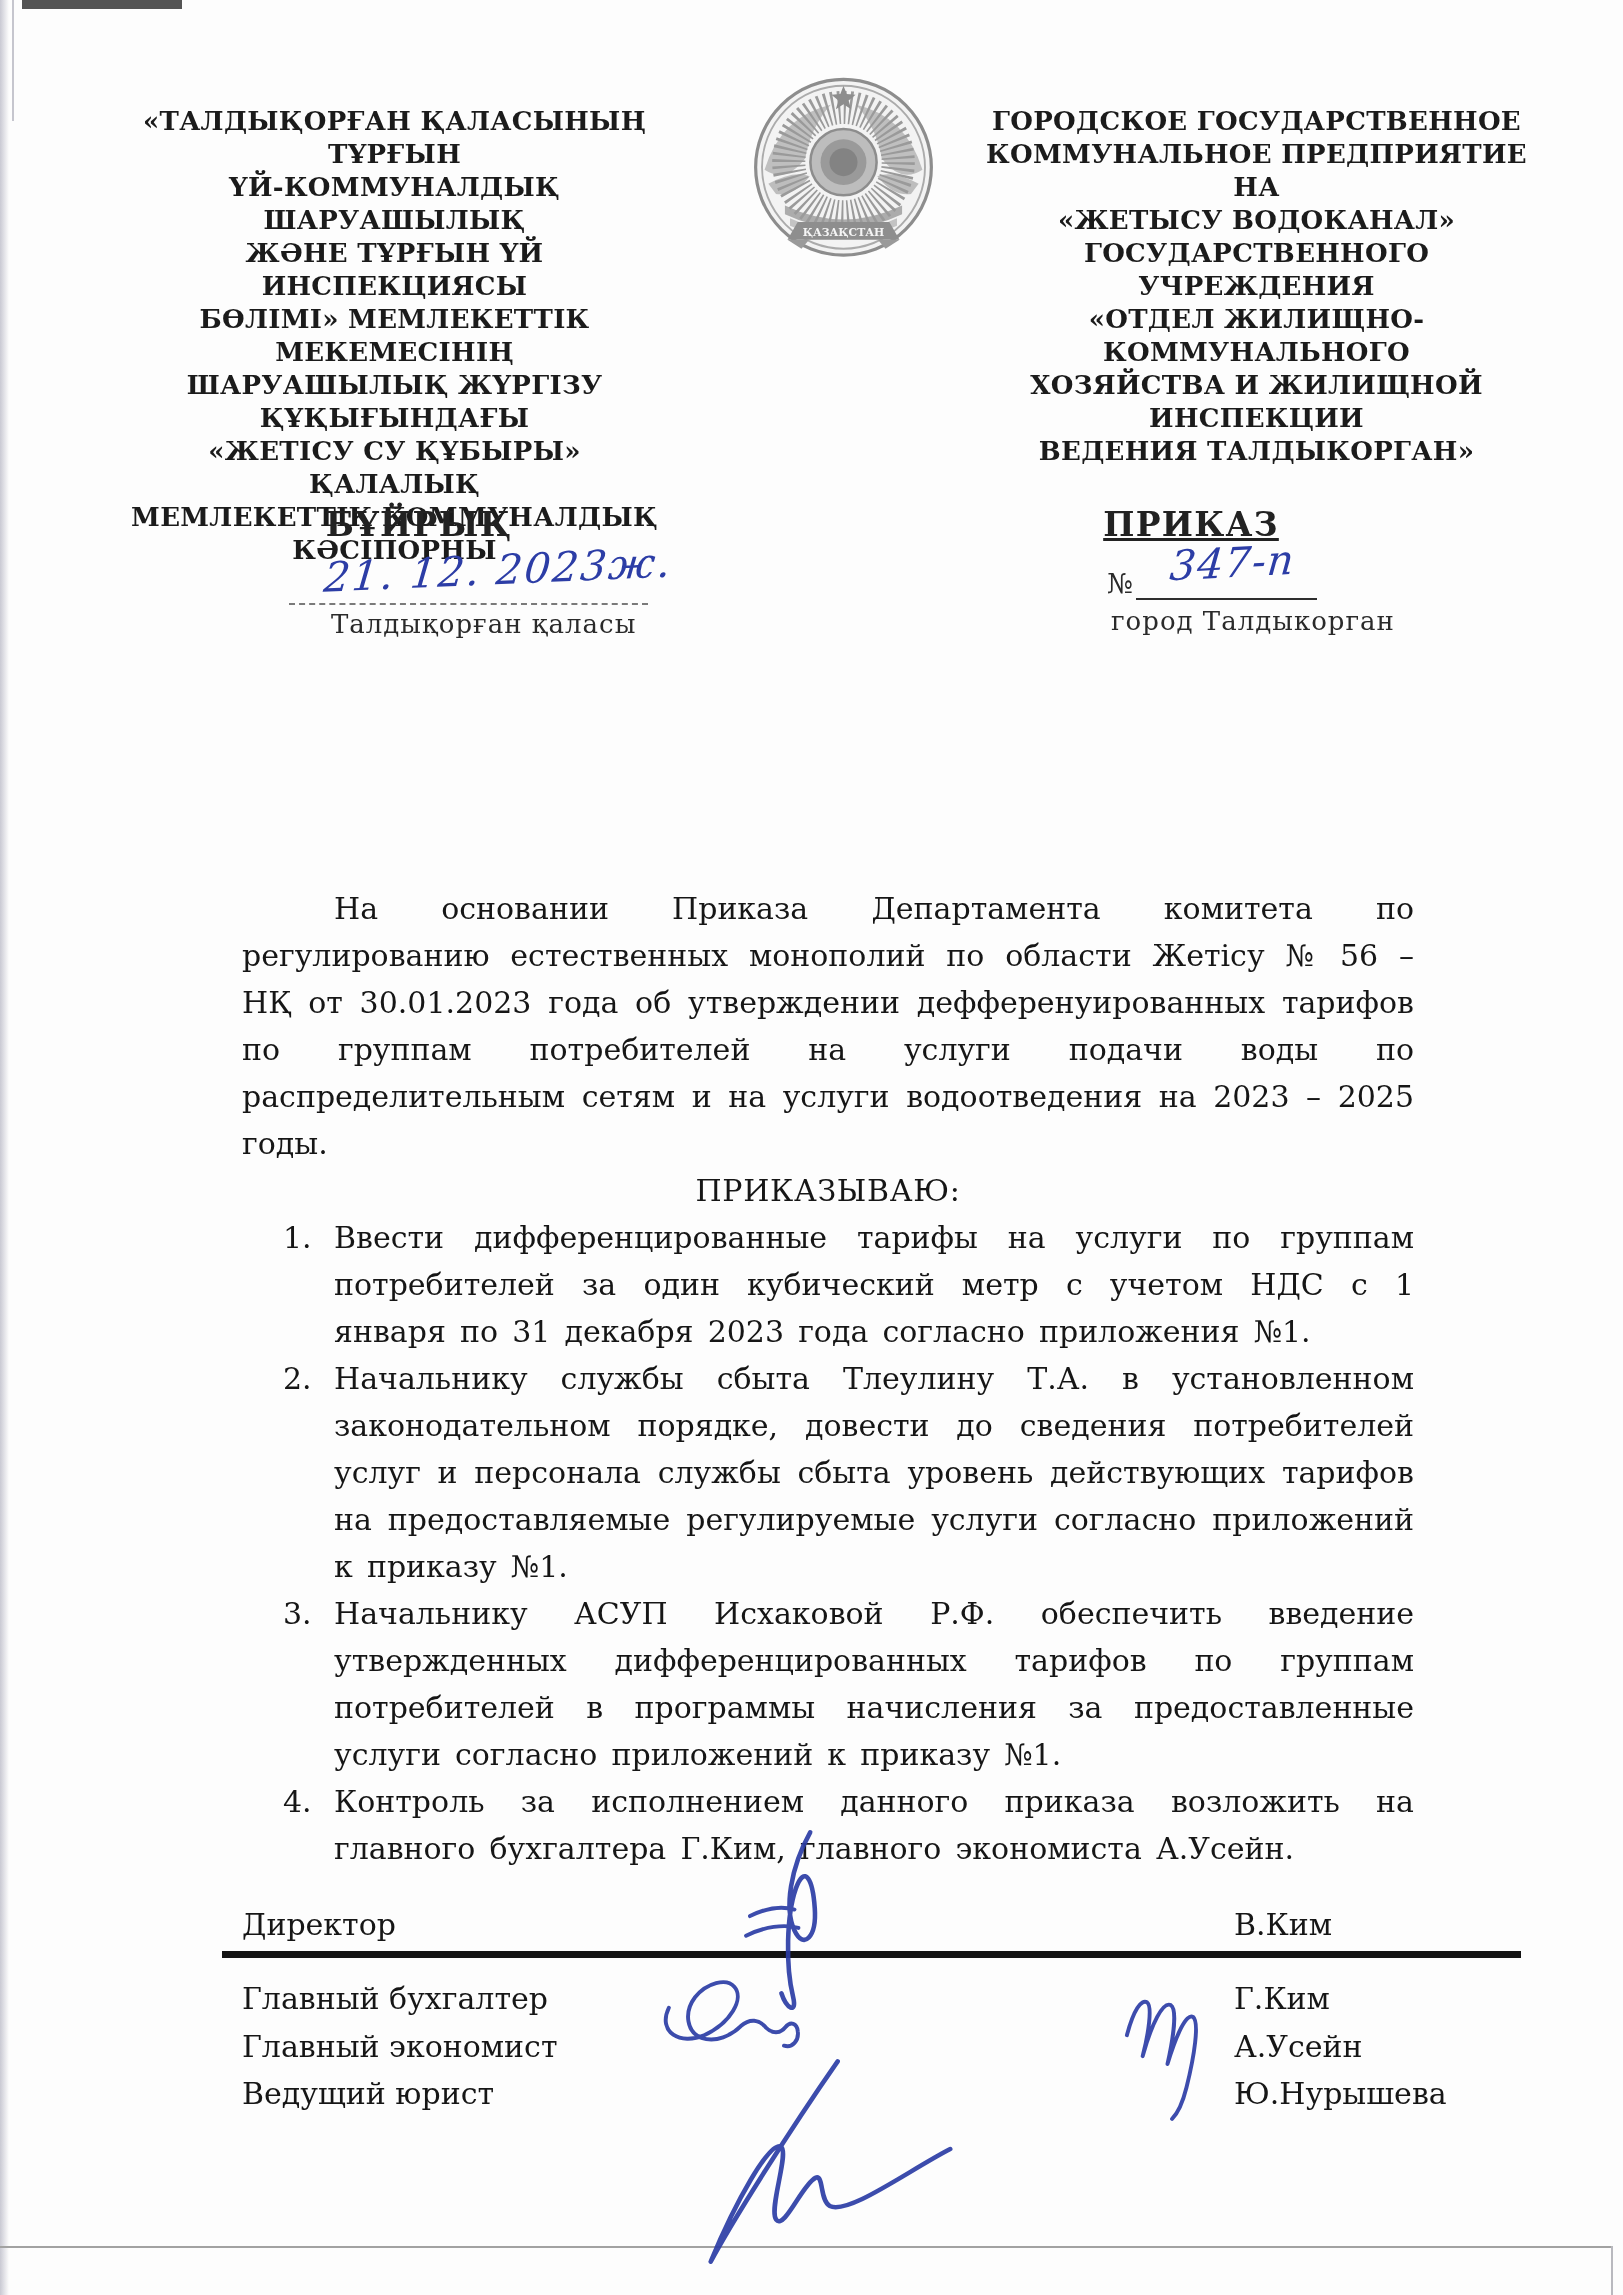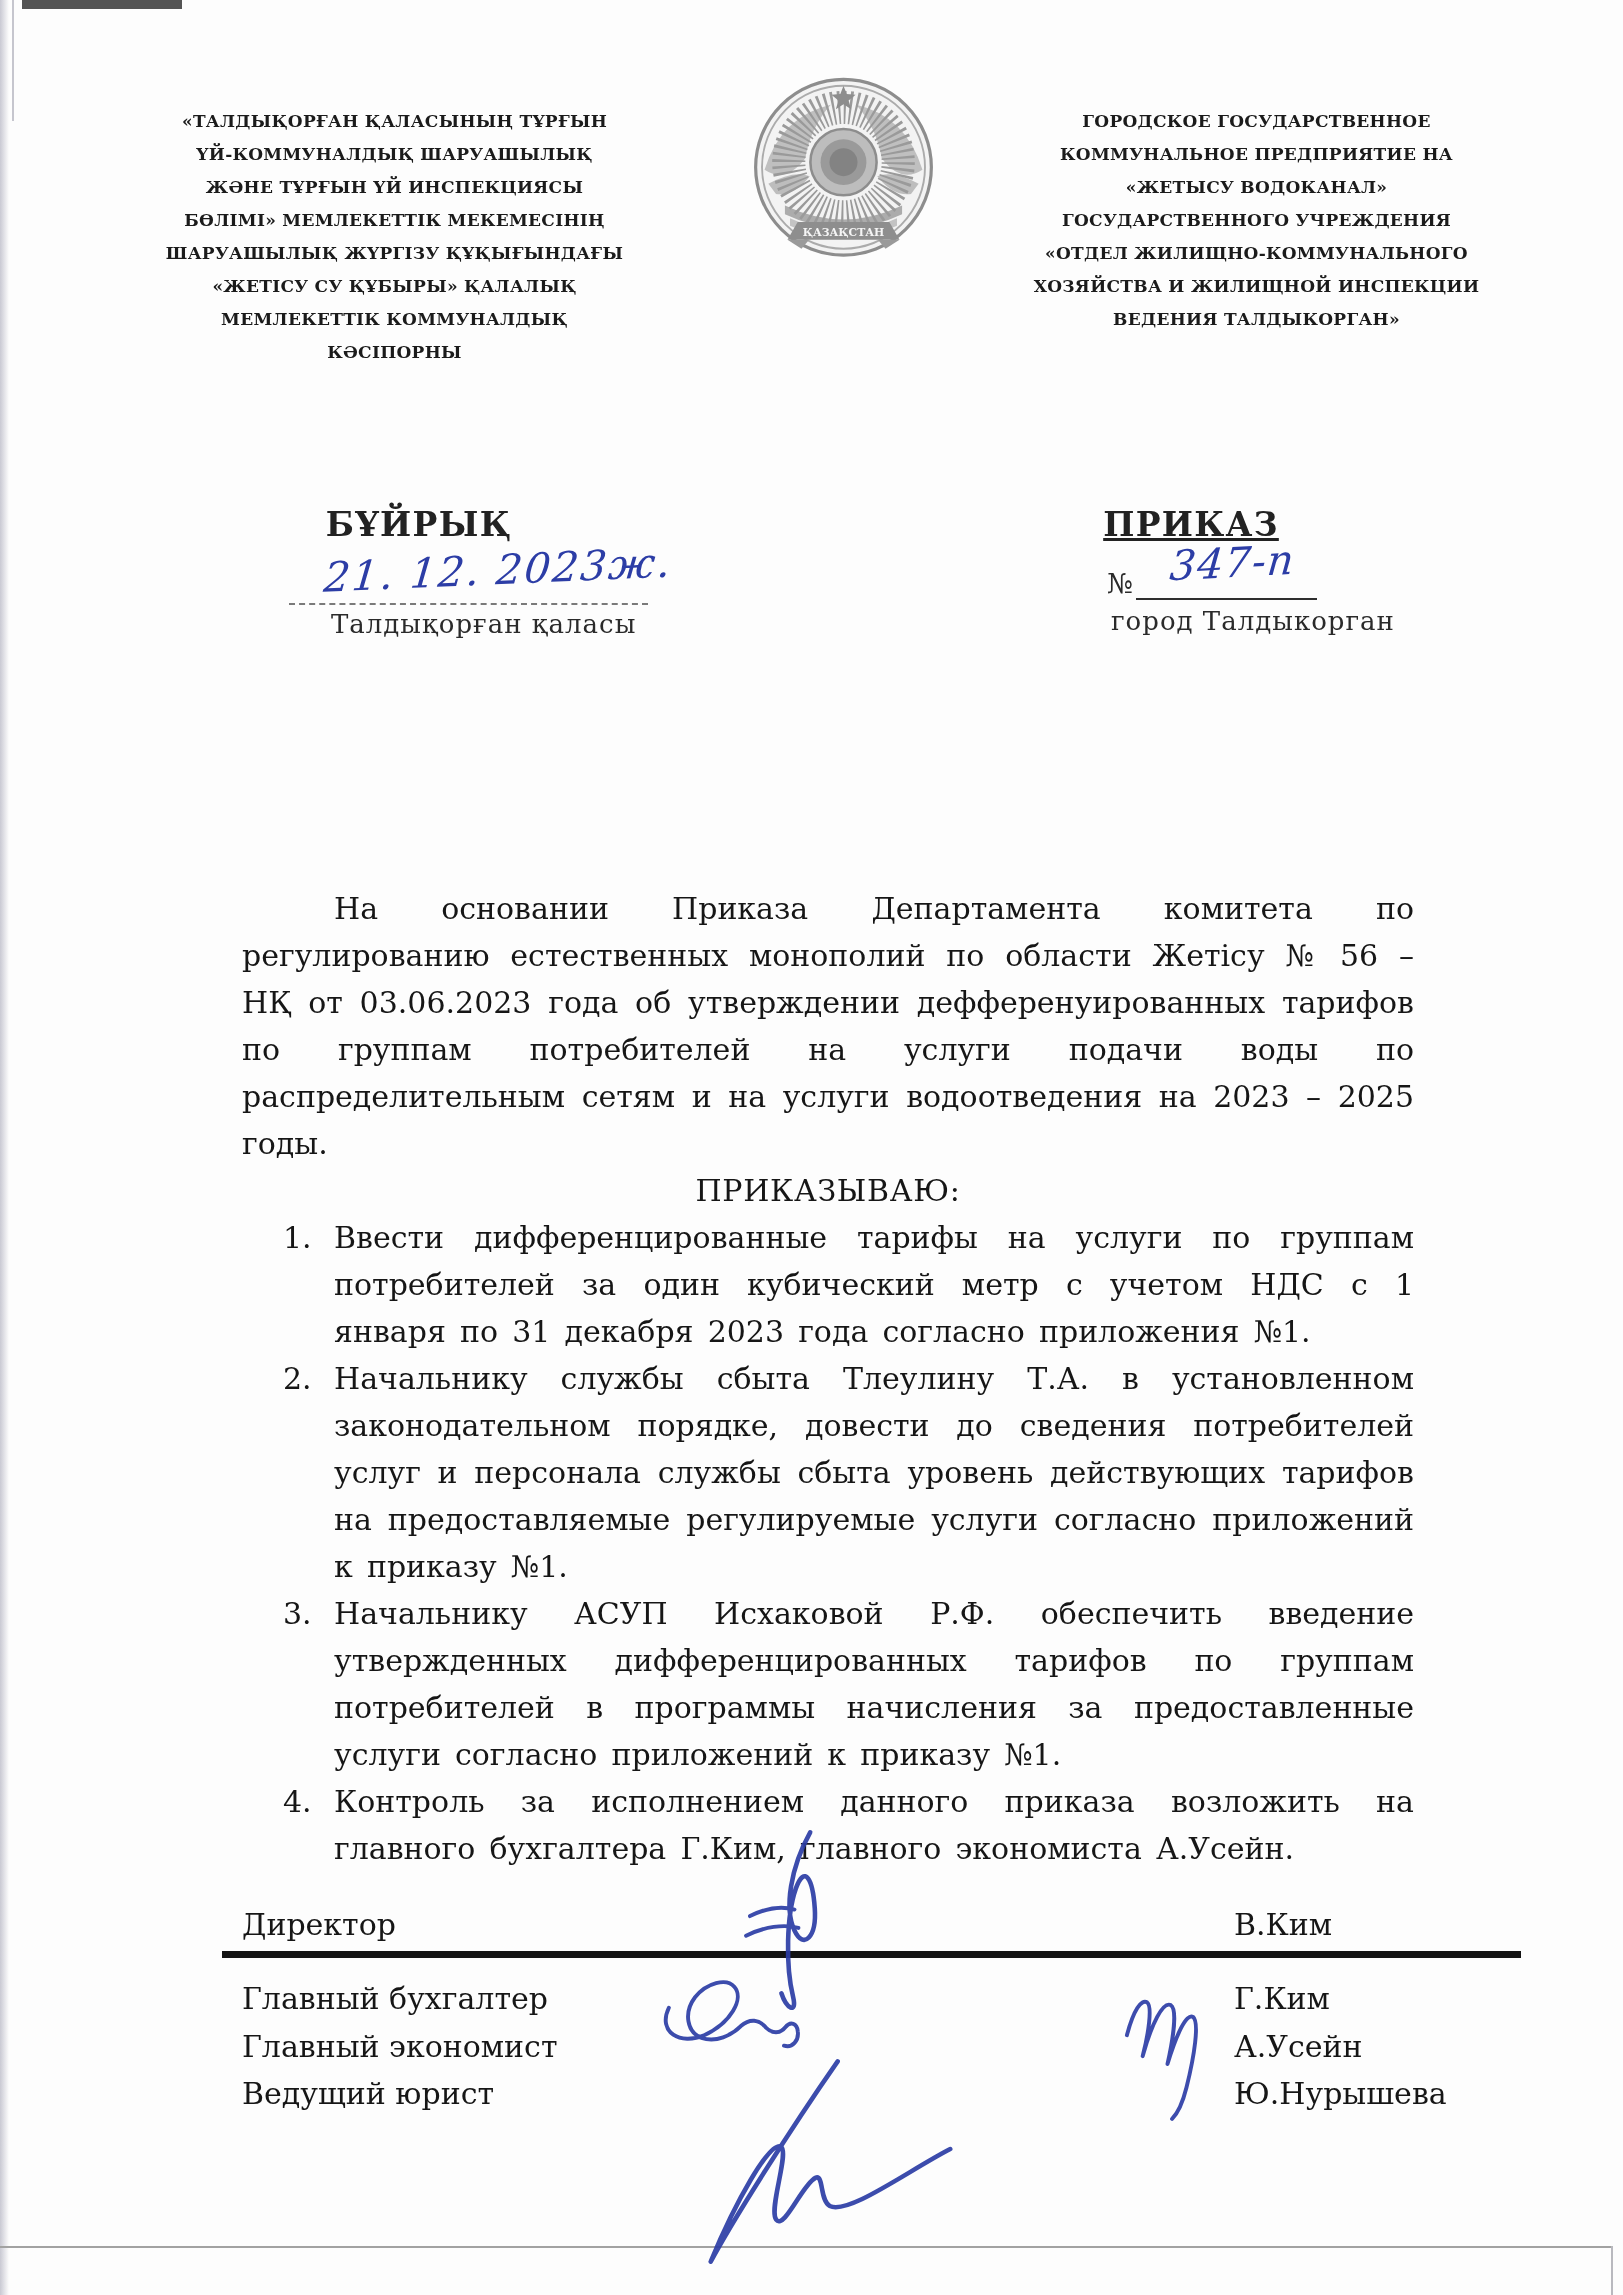--- a/index.html
+++ b/index.html
@@ -14,21 +14,21 @@
   
   .edge-left{position:absolute;left:0;top:0;width:8.5px;height:2295px;
     background:linear-gradient(to right,#c9c9d3,rgba(255,255,255,0));}
   .edge-inner-line{position:absolute;left:12.4px;top:0;width:2px;height:121px;background:#c6c6ce;}
   .top-bar{position:absolute;left:21.6px;top:0;width:160px;height:8.5px;background:#3c3c3c;opacity:.88;}
   .footer-line{position:absolute;left:0;top:2246px;width:1612px;height:2px;background:#a2a2a2;}
   .footer-corner{position:absolute;left:1611px;top:2246px;width:2px;height:50px;background:#b9b9bf;}
 
   
   .org{position:absolute;top:105px;text-align:center;font-weight:bold;
-    font-size:17px;line-height:33px;letter-spacing:0.3px;color:#1b1b1b;}
+    font-size:26px;line-height:33px;letter-spacing:0.3px;color:#1b1b1b;}
   .org-left{left:121px;width:547px;}
   .org-right{left:965px;width:583px;}
   .emblem{position:absolute;left:748px;top:73px;width:191px;height:191px;}
 
   
   .order-word{position:absolute;top:505px;width:288px;text-align:center;
     font-weight:bold;font-size:33px;letter-spacing:1.3px;color:#222;}
   .ow-kk{left:275px;}
   .ow-ru{left:1047px;text-decoration:underline;}
   .hand{position:absolute;color:#2c3da6;font-style:italic;
@@ -129,21 +129,21 @@
   <div class="order-word ow-ru">ПРИКАЗ</div>
   <div class="num-sign">№</div>
   <div class="hand hand-num">347-п</div>
   <div class="num-underline"></div>
   <div class="city city-ru">город Талдыкорган</div>
 
   <div class="subject">
   </div>
 
   <div class="content">
-    <div class="lead">На основании Приказа Департамента комитета по регулированию естественных монополий по области Жетісу № 56 – НҚ от 03.06.2023 года об утверждении дефференуированных тарифов по группам потребителей на услуги подачи воды по распределительным сетям и на услуги водоотведения на 2023 – 2025 годы.</div>
+    <div class="lead">На основании Приказа Департамента комитета по регулированию естественных монополий по области Жетісу № 56 – НҚ от 30.01.2023 года об утверждении дефференуированных тарифов по группам потребителей на услуги подачи воды по распределительным сетям и на услуги водоотведения на 2023 – 2025 годы.</div>
     <div class="resolve">ПРИКАЗЫВАЮ:</div>
     <div class="olist">
       <div class="oitem">
         <span class="num">1.</span>
         <span>Ввести дифференцированные тарифы на услуги по группам потребителей за один кубический метр с учетом НДС с 1 января по 31 декабря 2023 года согласно приложения №1.</span>
       </div>
       <div class="oitem">
         <span class="num">2.</span>
         <span>Начальнику службы сбыта Тлеулину Т.А. в установленном законодательном порядке, довести до сведения потребителей услуг и персонала службы сбыта уровень действующих тарифов на предоставляемые регулируемые услуги согласно приложений к приказу №1.</span>
       </div>

